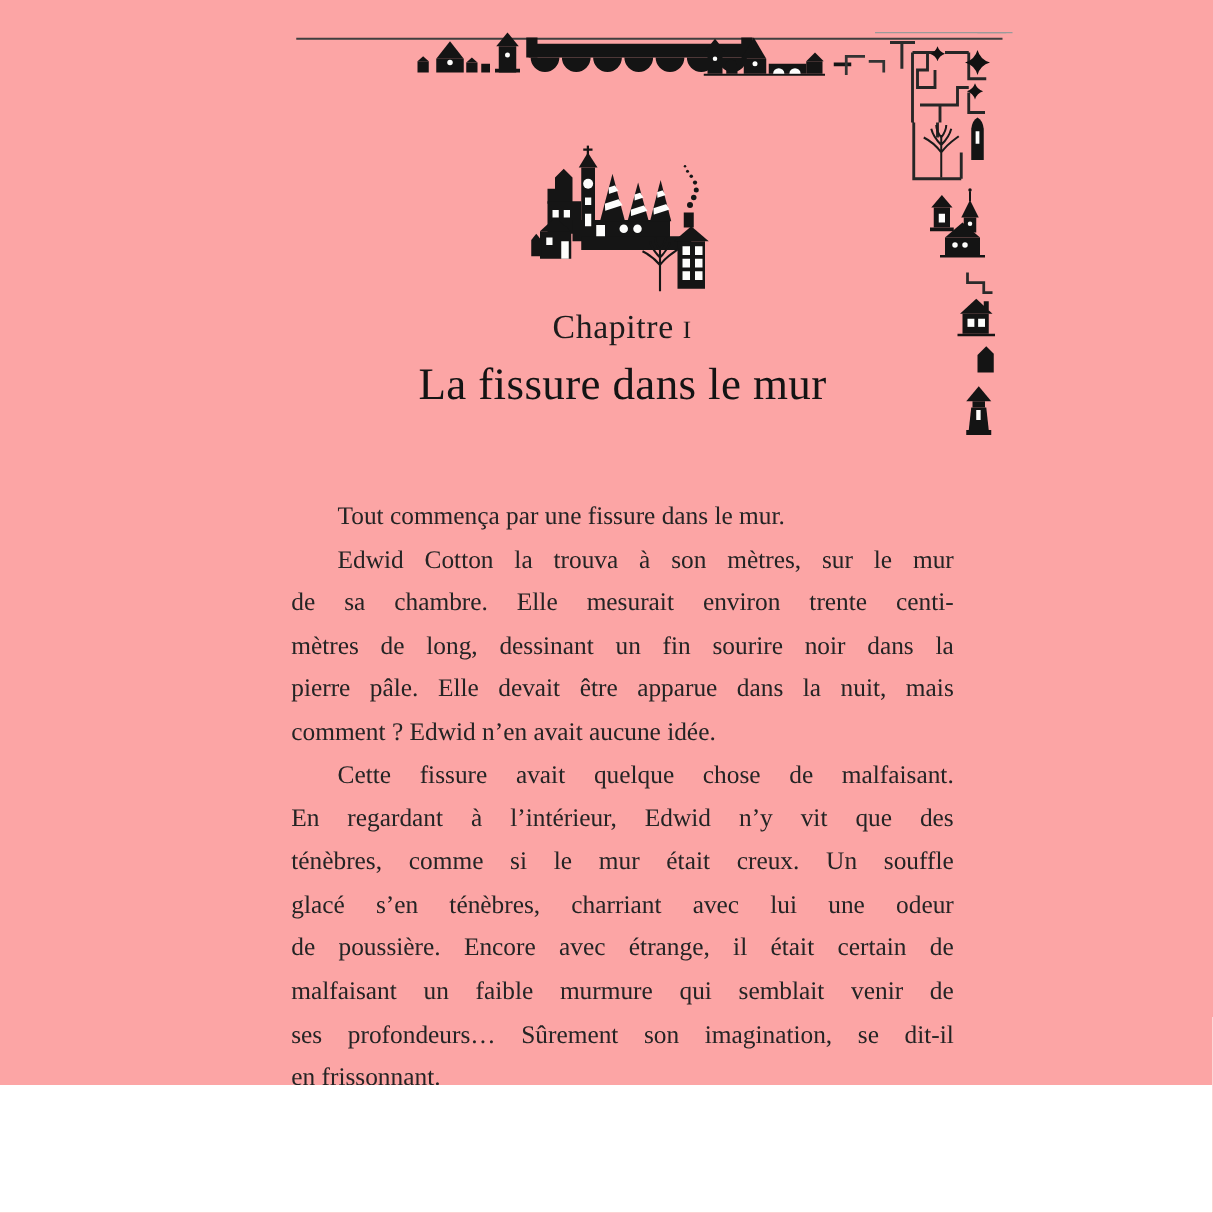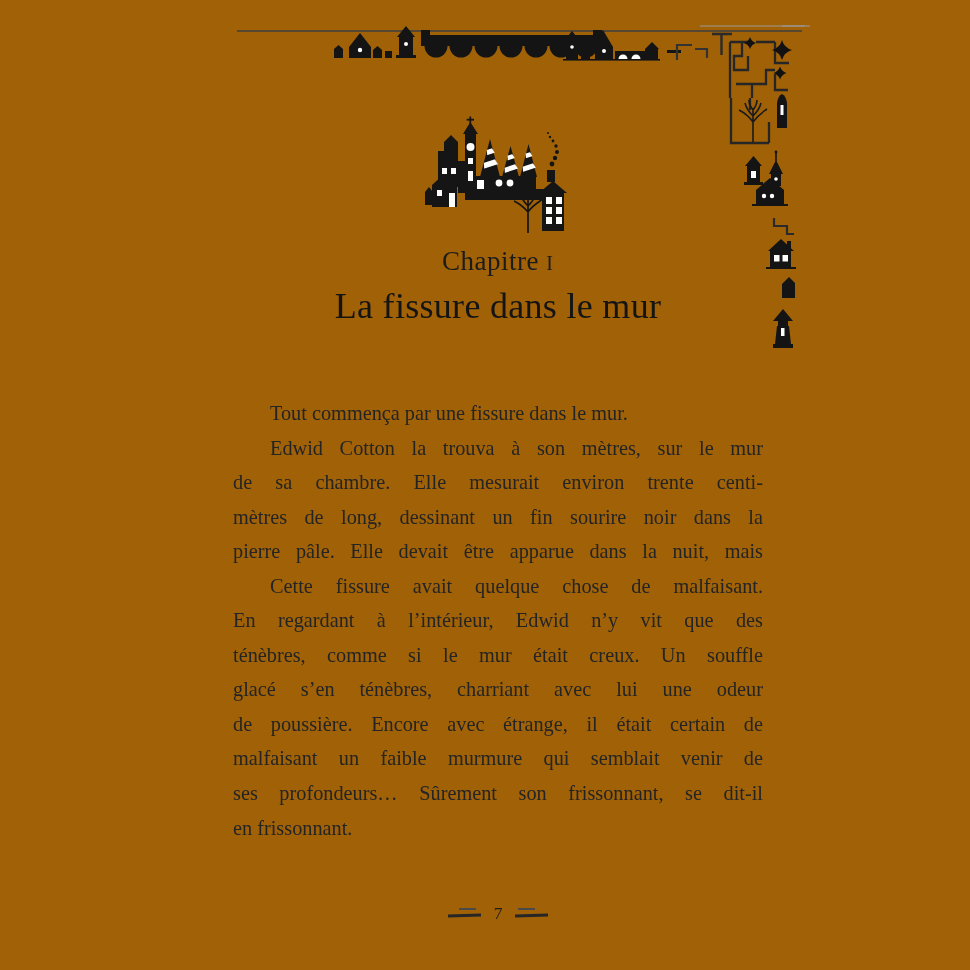--- a/index.html
+++ b/index.html
@@ -1,17 +1,17 @@
 <!DOCTYPE html>
 <html><head>
 <meta charset="utf-8">
 <style>
   html,body{margin:0;padding:0;background:#ffffff;}
   .page{
-    position:relative;width:970px;height:970px;background:#a16207;
+    position:relative;width:970px;height:868px;background:#fca5a5;
     font-family:"Liberation Serif","DejaVu Serif",serif;color:#242424;overflow:hidden;
   }
   svg{display:block;}
   .orn{position:absolute;}
   #top-border{left:230px;top:20px;}
   #right-border{left:690px;top:22px;}
   #castle{left:412px;top:113px;}
 
   .heading{position:absolute;left:233px;top:244px;width:530px;text-align:center;}
   .chapter-line{font-size:27px;color:#1c1c1c;letter-spacing:0.5px;line-height:34px;}
@@ -258,27 +258,28 @@
     <div class="chapter-line"><span>Chapitre</span>&nbsp;<span class="chapter-number">I</span></div>
     <div class="chapter-title">La fissure dans le mur</div>
   </div>
 
   <div class="body-text">
     <div class="line indent">Tout commença par une fissure dans le mur.</div>
     <div class="line indent just">Edwid Cotton la trouva à son mètres, sur le mur</div>
     <div class="line just">de sa chambre. Elle mesurait environ trente centi-</div>
     <div class="line just">mètres de long, dessinant un fin sourire noir dans la</div>
     <div class="line just">pierre pâle. Elle devait être apparue dans la nuit, mais</div>
+    <div class="line">comment ? Edwid n’en avait aucune idée.</div>
     <div class="line indent just">Cette fissure avait quelque chose de malfaisant.</div>
     <div class="line just">En regardant à l’intérieur, Edwid n’y vit que des</div>
     <div class="line just">ténèbres, comme si le mur était creux. Un souffle</div>
     <div class="line just">glacé s’en ténèbres, charriant avec lui une odeur</div>
     <div class="line just">de poussière. Encore avec étrange, il était certain de</div>
     <div class="line just">malfaisant un faible murmure qui semblait venir de</div>
-    <div class="line just">ses profondeurs… Sûrement son frissonnant, se dit-il</div>
+    <div class="line just">ses profondeurs… Sûrement son imagination, se dit-il</div>
     <div class="line">en frissonnant.</div>
   </div>
 
   <div class="pageno">
     <div class="pn-orn l">
         <div class="t"></div>
         <div class="b"></div>
       </div>
     <div class="pn-num">7</div>
     <div class="pn-orn r">

